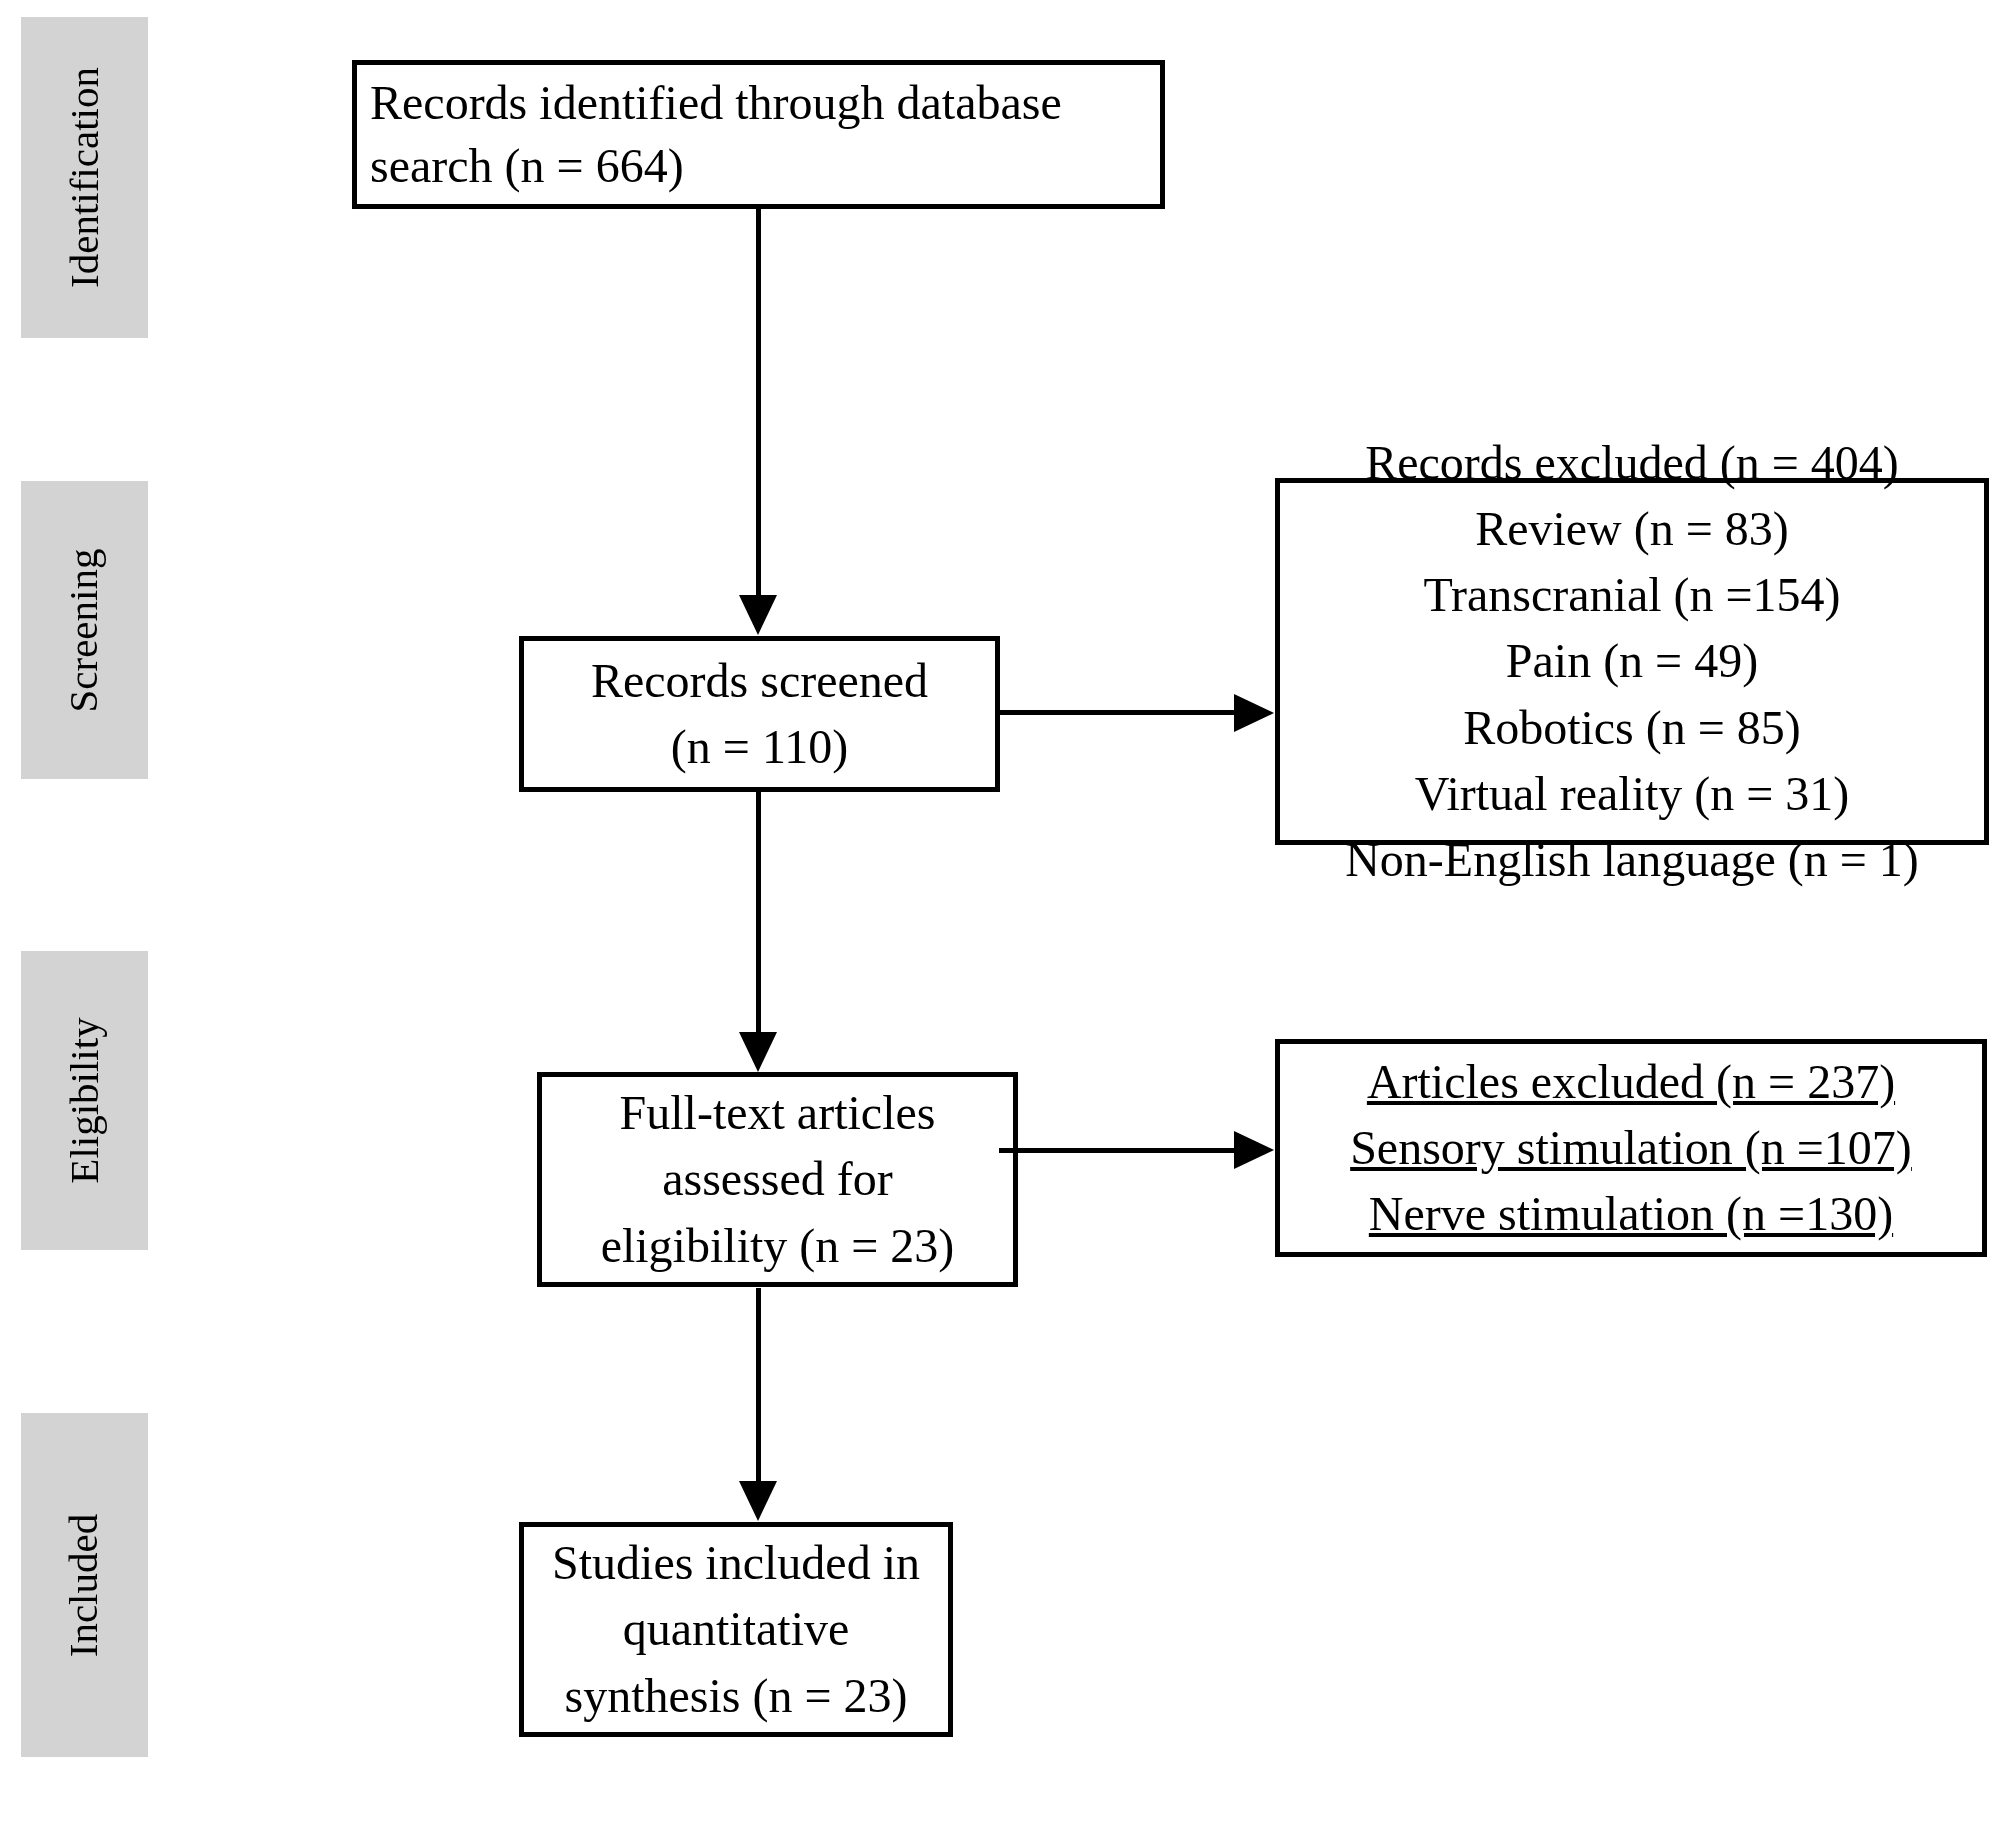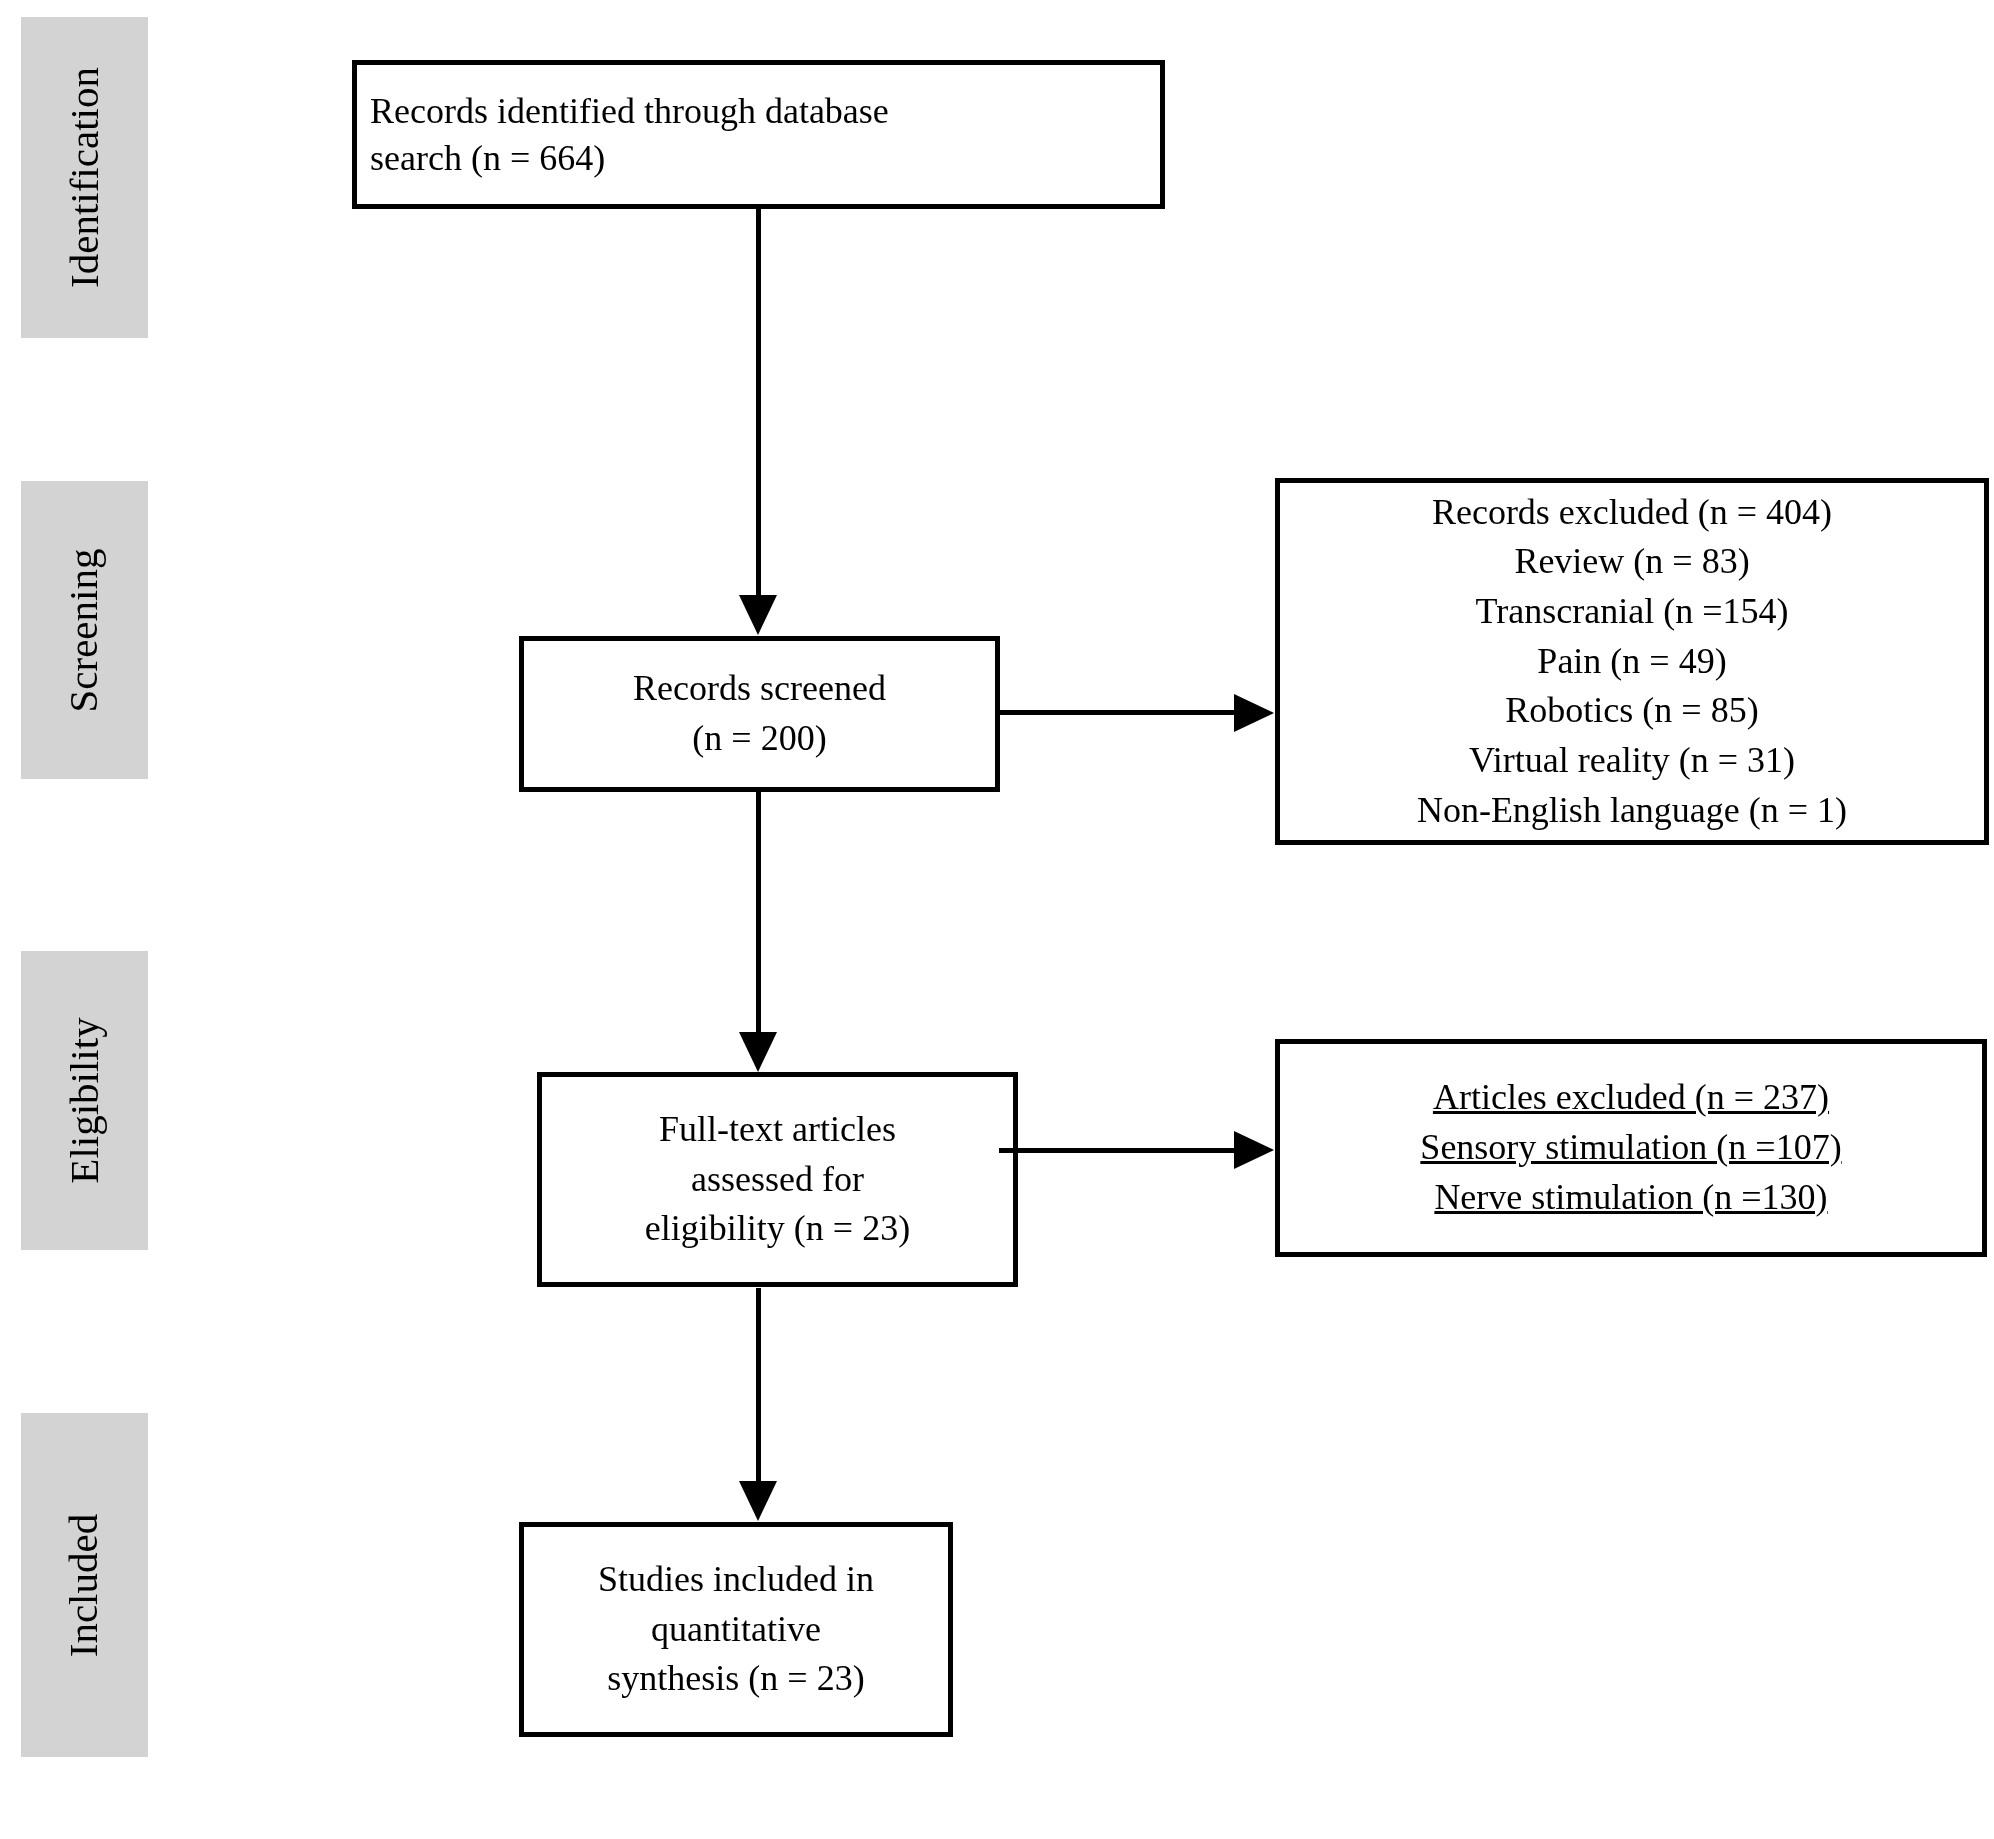--- a/index.html
+++ b/index.html
@@ -34,21 +34,21 @@
   .stage-screening{top:481px;height:298px;}
   .stage-eligibility{top:951px;height:299px;}
   .stage-included{top:1413px;height:344px;}
   
   .box{
     position:absolute;
     border:5.8px solid var(--box-border);
     background:var(--background);
     box-sizing:border-box;
     display:flex;flex-direction:column;justify-content:center;align-items:center;
-    font-size:36px;
+    font-size:48px;
     line-height:1.38;
     text-align:center;
     white-space:pre-line;
   }
   .box-identified{left:352px;top:60px;width:813px;height:149px;
     align-items:flex-start;text-align:left;padding-left:13px;line-height:1.3;}
   .box-screened{left:519px;top:636px;width:481px;height:156px;}
   .box-fulltext{left:537px;top:1072px;width:481px;height:215px;}
   .box-included{left:519px;top:1522px;width:434px;height:215px;}
   .box-records-excluded{left:1275px;top:478px;width:714px;height:367px;}
@@ -83,21 +83,21 @@
   <div class="stage stage-eligibility">
     <span class="stage-text">Eligibility</span>
   </div>
   <div class="stage stage-included">
     <span class="stage-text">Included</span>
   </div>
 
   <div class="box box-identified">Records identified through database
 search (n = 664)</div>
   <div class="box box-screened">Records screened
-(n = 200)</div>
+(n = 110)</div>
   <div class="box box-records-excluded">Records excluded (n = 404)
 Review (n = 83)
 Transcranial (n =154)
 Pain (n = 49)
 Robotics (n = 85)
 Virtual reality (n = 31)
 Non-English language (n = 1)</div>
   <div class="box box-fulltext">Full-text articles
 assessed for
 eligibility (n = 23)</div>

